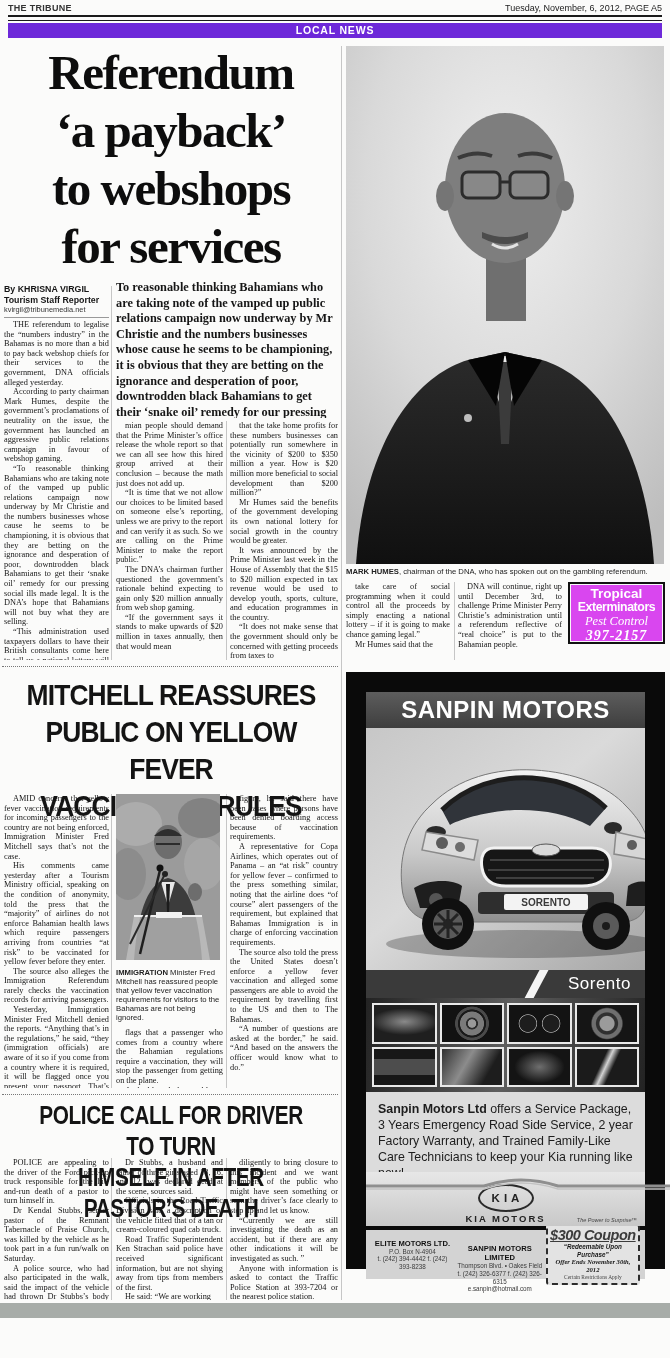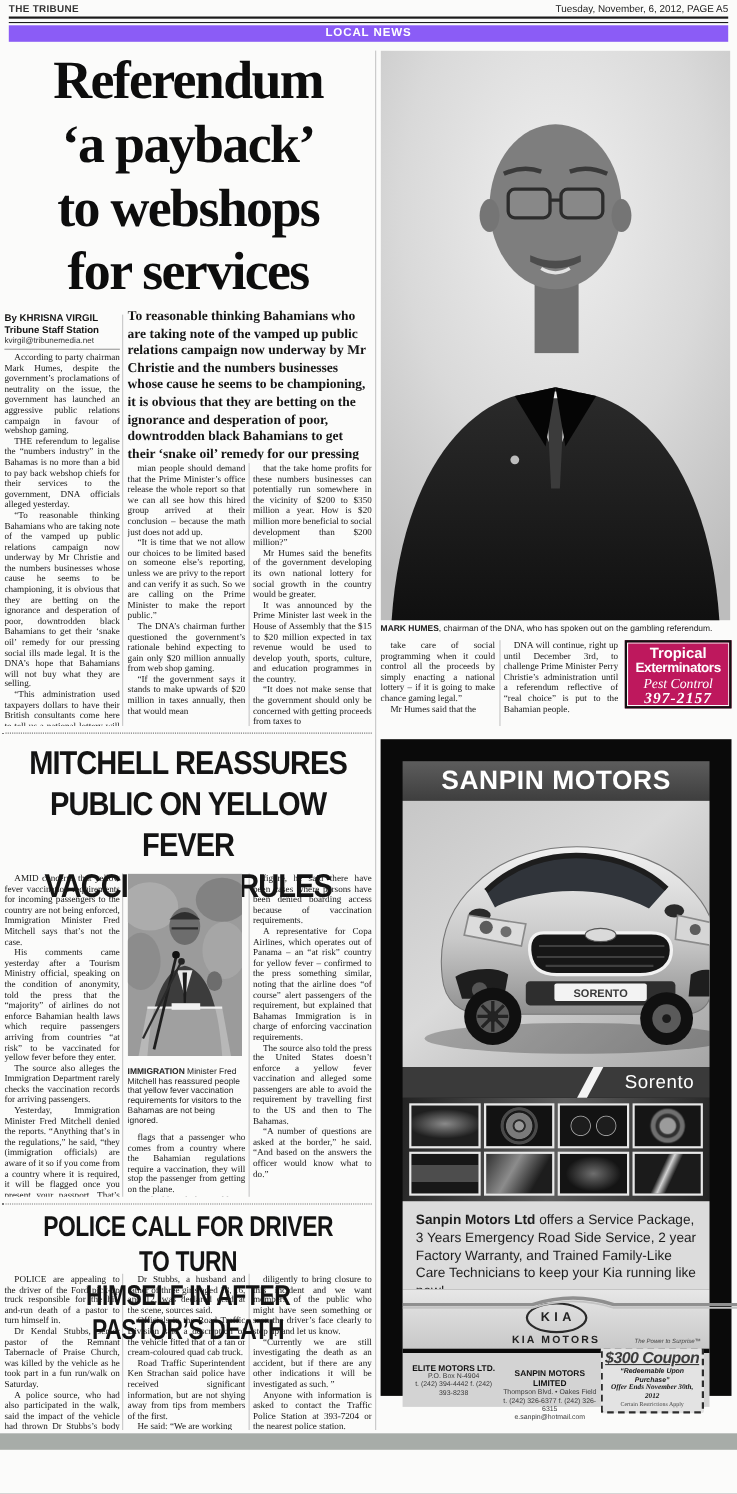--- a/index.html
+++ b/index.html
@@ -4,21 +4,21 @@
 <style>
   html,body{margin:0;padding:0;background:#9a9a9a;}
   .page{position:relative;width:670px;height:1358px;margin:0 auto;background:#fbfbfa;
         font-family:"Liberation Serif",serif;color:#161616;overflow:hidden;}
   .abs{position:absolute;}
 
   
   .mast-left{left:8px;top:3px;font:bold 9px "Liberation Sans",sans-serif;color:#333;letter-spacing:.3px;}
   .mast-right{right:8px;top:3px;font:9px "Liberation Sans",sans-serif;color:#222;}
   .mast-rule{left:8px;right:8px;top:15px;height:2px;border-top:2px solid #1a1a1a;border-bottom:1px solid #1a1a1a;padding-top:1px;}
-  .section-bar{left:8px;right:8px;top:23px;height:15px;background:#8b5cf6;color:#fff;
+  .section-bar{left:8px;right:8px;top:23px;height:15px;background:#6d28d9;color:#fff;
                font:bold 10.5px "Liberation Sans",sans-serif;text-align:center;line-height:15px;letter-spacing:.8px;}
 
   
   .headline-main{left:0;top:44px;width:342px;text-align:center;
                  font-family:"Liberation Serif",serif;font-weight:bold;font-size:49px;line-height:58px;letter-spacing:-1.5px;color:#0d0d0d;}
 
   .byline{left:4px;top:284px;width:105px;border-bottom:1px solid #999;padding-bottom:3px;}
   .byline .b1,.byline .b2{font:bold 8.8px "Liberation Sans",sans-serif;line-height:10.5px;}
   .byline .b3{font:7.4px "Liberation Sans",sans-serif;color:#333;line-height:9px;}
 
@@ -30,21 +30,21 @@
   .smallcol p{font-size:8.3px;line-height:9.6px;}
 
   .vrule{width:1px;background:#c6c6c6;}
   .dotrule{border-top:1px dotted #777;height:0;}
 
   
   .caption{font:7.7px "Liberation Sans",sans-serif;color:#222;line-height:9px;}
   .caption b{font-weight:bold;}
 
   
-  .pest{left:568px;top:582px;width:97px;height:62px;background:#be185d;border:2px solid #111;
+  .pest{left:568px;top:582px;width:97px;height:62px;background:#d946ef;border:2px solid #111;
         box-shadow:inset 0 0 0 1px #f7f7f7;color:#fff;text-align:center;padding-top:3px;box-sizing:border-box;}
   .pest .l1{font:bold 13.5px "Liberation Sans",sans-serif;line-height:14px;}
   .pest .l2{font:bold 12.3px "Liberation Sans",sans-serif;letter-spacing:-.4px;line-height:13px;}
   .pest .l3{font:italic 12.5px "Liberation Serif",serif;line-height:14px;}
   .pest .l4{font:bold italic 14px "Liberation Serif",serif;letter-spacing:1px;line-height:15px;}
 
   
   .cond{font-family:"Liberation Sans",sans-serif;font-weight:bold;color:#141414;text-align:center;}
   .headline-mitchell{left:0;top:676px;width:342px;font-size:30px;line-height:37px;letter-spacing:-1px;
                      transform:scaleX(.88);transform-origin:50% 0;}
@@ -105,29 +105,29 @@
 
   <div class="abs headline-main">
     <div>Referendum</div>
     <div>‘a payback’</div>
     <div>to webshops</div>
     <div>for services</div>
   </div>
 
   <div class="abs byline">
     <div class="b1">By KHRISNA VIRGIL</div>
-    <div class="b2">Tribune Staff Station</div>
+    <div class="b2">Tourism Staff Reporter</div>
     <div class="b3">kvirgil@tribunemedia.net</div>
   </div>
 
   <div class="abs lead">To reasonable thinking Bahamians who are taking note of the vamped up public relations campaign now underway by Mr Christie and the numbers businesses whose cause he seems to be championing, it is obvious that they are betting on the ignorance and desperation of poor, downtrodden black Bahamians to get their ‘snake oil’ remedy for our pressing social ills made legal. It is the DNA’s hope that Bahamians will not buy what they are selling.</div>
 
   <div class="abs textcol smallcol" style="left:4px;top:320px;width:105px;height:340px;">
+      <p>THE referendum to legalise the “numbers industry” in the Bahamas is no more than a bid to pay back webshop chiefs for their services to the government, DNA officials alleged yesterday.</p>
       <p>According to party chairman Mark Humes, despite the government’s proclamations of neutrality on the issue, the government has launched an aggressive public relations campaign in favour of webshop gaming.</p>
-      <p>THE referendum to legalise the “numbers industry” in the Bahamas is no more than a bid to pay back webshop chiefs for their services to the government, DNA officials alleged yesterday.</p>
       <p>“To reasonable thinking Bahamians who are taking note of the vamped up public relations campaign now underway by Mr Christie and the numbers businesses whose cause he seems to be championing, it is obvious that they are betting on the ignorance and desperation of poor, downtrodden black Bahamians to get their ‘snake oil’ remedy for our pressing social ills made legal. It is the DNA’s hope that Bahamians will not buy what they are selling.</p>
       <p>“This administration used taxpayers dollars to have their British consultants come here to tell us a national lottery will not work ‘at this time’. Now, the Baha-</p>
     </div>
   <div class="abs textcol smallcol" style="left:116px;top:421px;width:107px;height:239px;">
       <p>mian people should demand that the Prime Minister’s office release the whole report so that we can all see how this hired group arrived at their conclusion – because the math just does not add up.</p>
       <p>“It is time that we not allow our choices to be limited based on someone else’s reporting, unless we are privy to the report and can verify it as such. So we are calling on the Prime Minister to make the report public.”</p>
       <p>The DNA’s chairman further questioned the government’s rationale behind expecting to gain only $20 million annually from web shop gaming.</p>
       <p>“If the government says it stands to make upwards of $20 million in taxes annually, then that would mean</p>
     </div>
   <div class="abs textcol smallcol" style="left:230px;top:421px;width:108px;height:239px;">
@@ -202,21 +202,21 @@
 
   <div class="abs cond headline-mitchell">
     <div>MITCHELL REASSURES</div>
     <div>PUBLIC ON YELLOW FEVER</div>
     <div>VACCINATION RULES</div>
   </div>
 
   <div class="abs textcol smallcol" style="left:4px;top:794px;width:105px;height:294px;">
       <p>AMID concerns that yellow fever vaccination requirements for incoming passengers to the country are not being enforced, Immigration Minister Fred Mitchell says that’s not the case.</p>
       <p>His comments came yesterday after a Tourism Ministry official, speaking on the condition of anonymity, told the press that the “majority” of airlines do not enforce Bahamian health laws which require passengers arriving from countries “at risk” to be vaccinated for yellow fever before they enter.</p>
-      <p>The source also alleges the Immigration Department rarely checks the vaccination records for arriving passengers.</p>
+      <p>The source also alleges the Immigration Referendum rarely checks the vaccination records for arriving passengers.</p>
       <p>Yesterday, Immigration Minister Fred Mitchell denied the reports. “Anything that’s in the regulations,” he said, “they (immigration officials) are aware of it so if you come from a country where it is required, it will be flagged once you present your passport. That’s the way it should operate.”</p>
     </div>
 
   <div class="abs" style="left:116px;top:794px;width:107px;height:294px;overflow:hidden;">
     <svg width="104" height="166" viewBox="0 0 104 166">
       <rect width="104" height="166" fill="#9b9b9b"></rect>
       <ellipse cx="20" cy="30" rx="26" ry="22" fill="#b3b3b3" opacity=".7"></ellipse>
       <ellipse cx="86" cy="24" rx="24" ry="20" fill="#7c7c7c" opacity=".8"></ellipse>
       <ellipse cx="88" cy="70" rx="20" ry="26" fill="#aeaeae" opacity=".6"></ellipse>
       <ellipse cx="12" cy="80" rx="18" ry="26" fill="#868686" opacity=".7"></ellipse>

